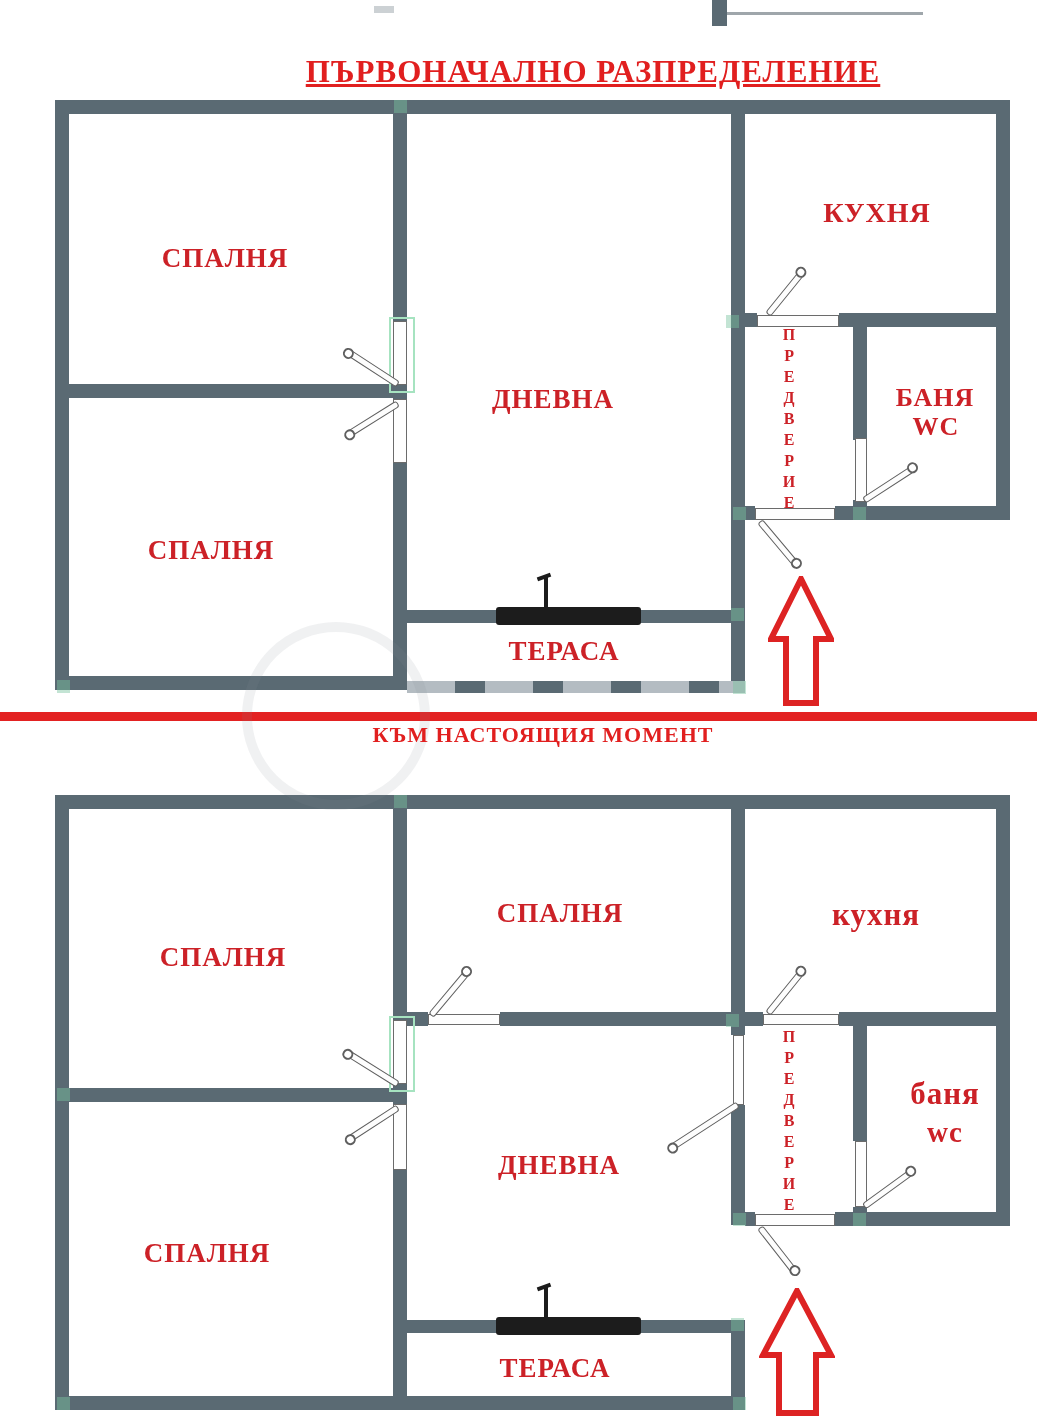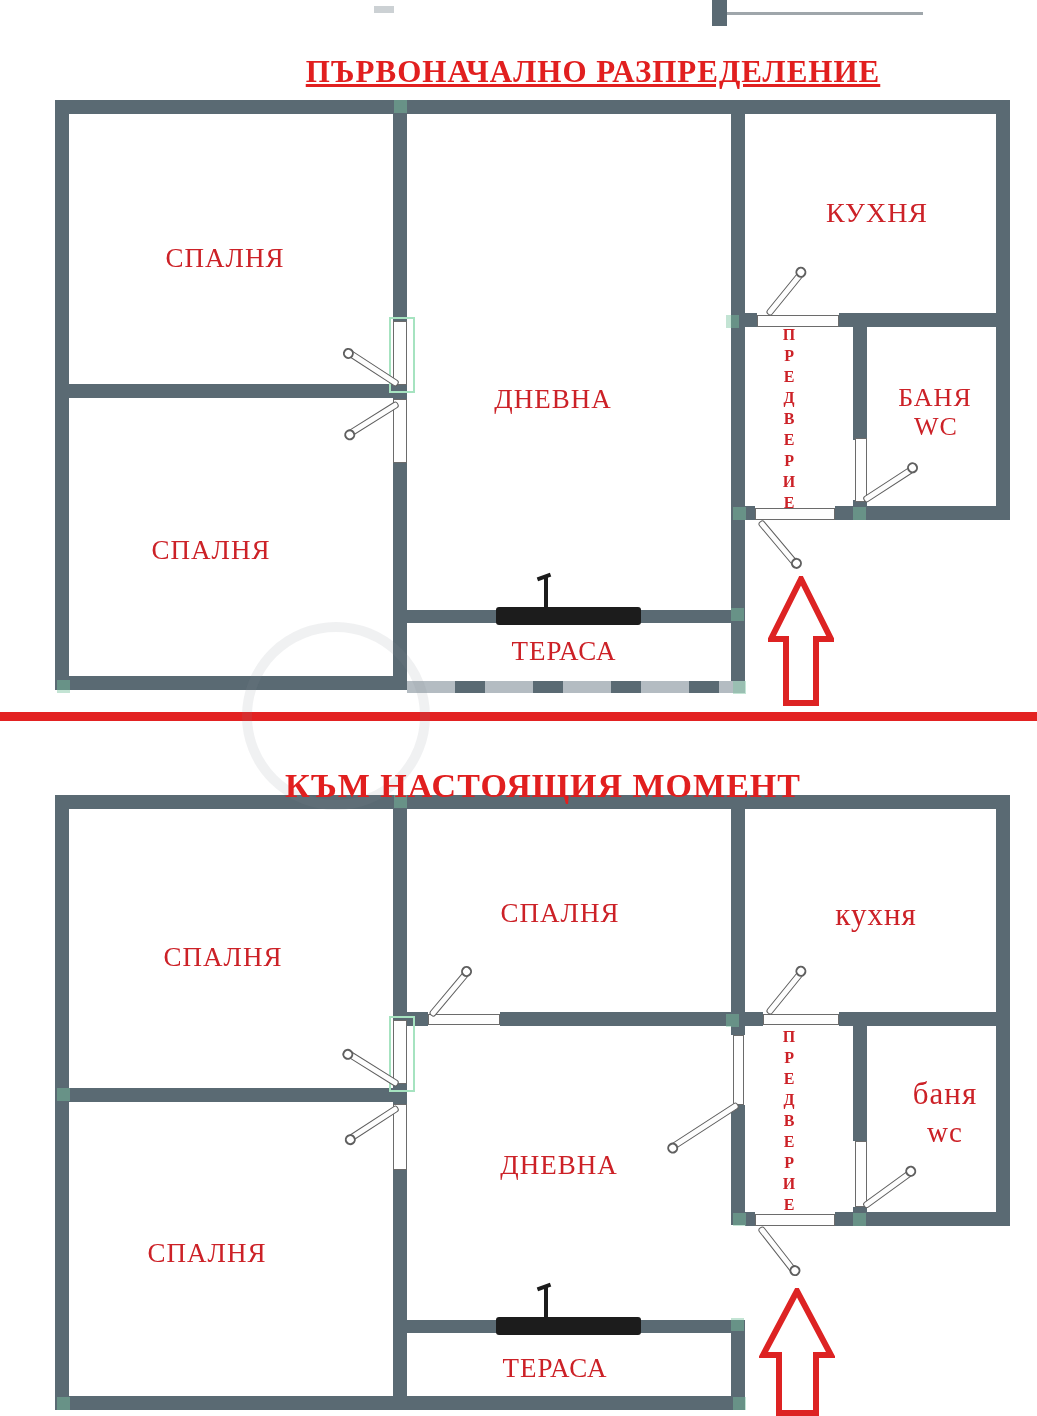--- a/index.html
+++ b/index.html
@@ -8,21 +8,21 @@
   .wall{position:absolute;background:var(--wall,#5a6a73);}
   .rail{position:absolute;background:repeating-linear-gradient(90deg,
         var(--rail-gray,#b4bcc2) 0 48px, var(--wall,#5a6a73) 48px 78px);}
   .door{position:absolute;background:#fefefe;border:1px solid #6b6b6b;box-sizing:border-box;}
   .glow{position:absolute;border:2px solid var(--door-glow-green,#a6e3c0);background:transparent;}
   .leaf{position:absolute;height:7px;background:#fdfdfd;border:1px solid #5f5f5f;border-radius:3px;
         transform-origin:0 50%;box-sizing:border-box;}
   .leaf::after{content:'';position:absolute;right:-5px;top:-4px;width:7px;height:7px;
         border:2px solid #5f5f5f;border-radius:50%;background:#fff;}
   .junction{position:absolute;width:13px;height:13px;background:rgba(122,196,160,0.45);}
-  .label{position:absolute;transform:translate(-50%,-50%);font-weight:normal;white-space:nowrap;
+  .label{position:absolute;transform:translate(-50%,-50%);font-weight:bold;white-space:nowrap;
         color:var(--label-red,#cc2127);letter-spacing:1px;z-index:5;}
   .title{position:absolute;transform:translate(-50%,-50%);font-weight:bold;white-space:nowrap;
         color:var(--title-red,#e11f1f);letter-spacing:1px;z-index:6;}
   .vtext{position:absolute;writing-mode:vertical-rl;-webkit-writing-mode:vertical-rl;
         text-orientation:upright;-webkit-text-orientation:upright;
         font-weight:bold;color:var(--label-red,#cc2127);font-size:16px;letter-spacing:4px;
         line-height:1.1;z-index:5;}
   .divider{position:absolute;background:var(--divider-red,#e32222);}
   .arrow{position:absolute;z-index:4;}
   .arrow polygon{fill:#ffffff;stroke:var(--arrow-red,#dd2323);stroke-width:6;stroke-linejoin:miter;}
@@ -40,21 +40,21 @@
 
 <div id="stage">
 
   <div class="artifact wall" style="left:712px;top:0;width:15px;height:26px;"></div>
   <div class="artifact" style="left:727px;top:12px;width:196px;height:3px;background:#9fa6ab;"></div>
   <div class="artifact" style="left:374px;top:6px;width:20px;height:7px;background:#ccd1d4;"></div>
 
   <div class="wm-ring" style="left:242px;top:622px;width:168px;height:168px;"></div>
 
   <div class="title" style="left:593px;top:72px;font-size:31px;text-decoration:underline;">ПЪРВОНАЧАЛНО РАЗПРЕДЕЛЕНИЕ</div>
-  <div class="title" style="left:543px;top:786px;font-size:34px;">КЪМ НАСТОЯЩИЯ МОМЕНТ</div>
+  <div class="title" style="left:543px;top:735px;font-size:22px;">КЪМ НАСТОЯЩИЯ МОМЕНТ</div>
 
   <div class="divider" style="left:0;top:712px;width:1037px;height:9px;"></div>
 
   <div class="wall" style="left:55px;top:100px;width:955px;height:14px;"></div>
   <div class="wall" style="left:55px;top:100px;width:14px;height:590px;"></div>
   <div class="wall" style="left:996px;top:100px;width:14px;height:420px;"></div>
   <div class="wall" style="left:55px;top:384px;width:352px;height:14px;"></div>
   <div class="wall" style="left:55px;top:676px;width:352px;height:14px;"></div>
   <div class="wall" style="left:393px;top:100px;width:14px;height:221px;"></div>
   <div class="wall" style="left:393px;top:385px;width:14px;height:14px;"></div>

